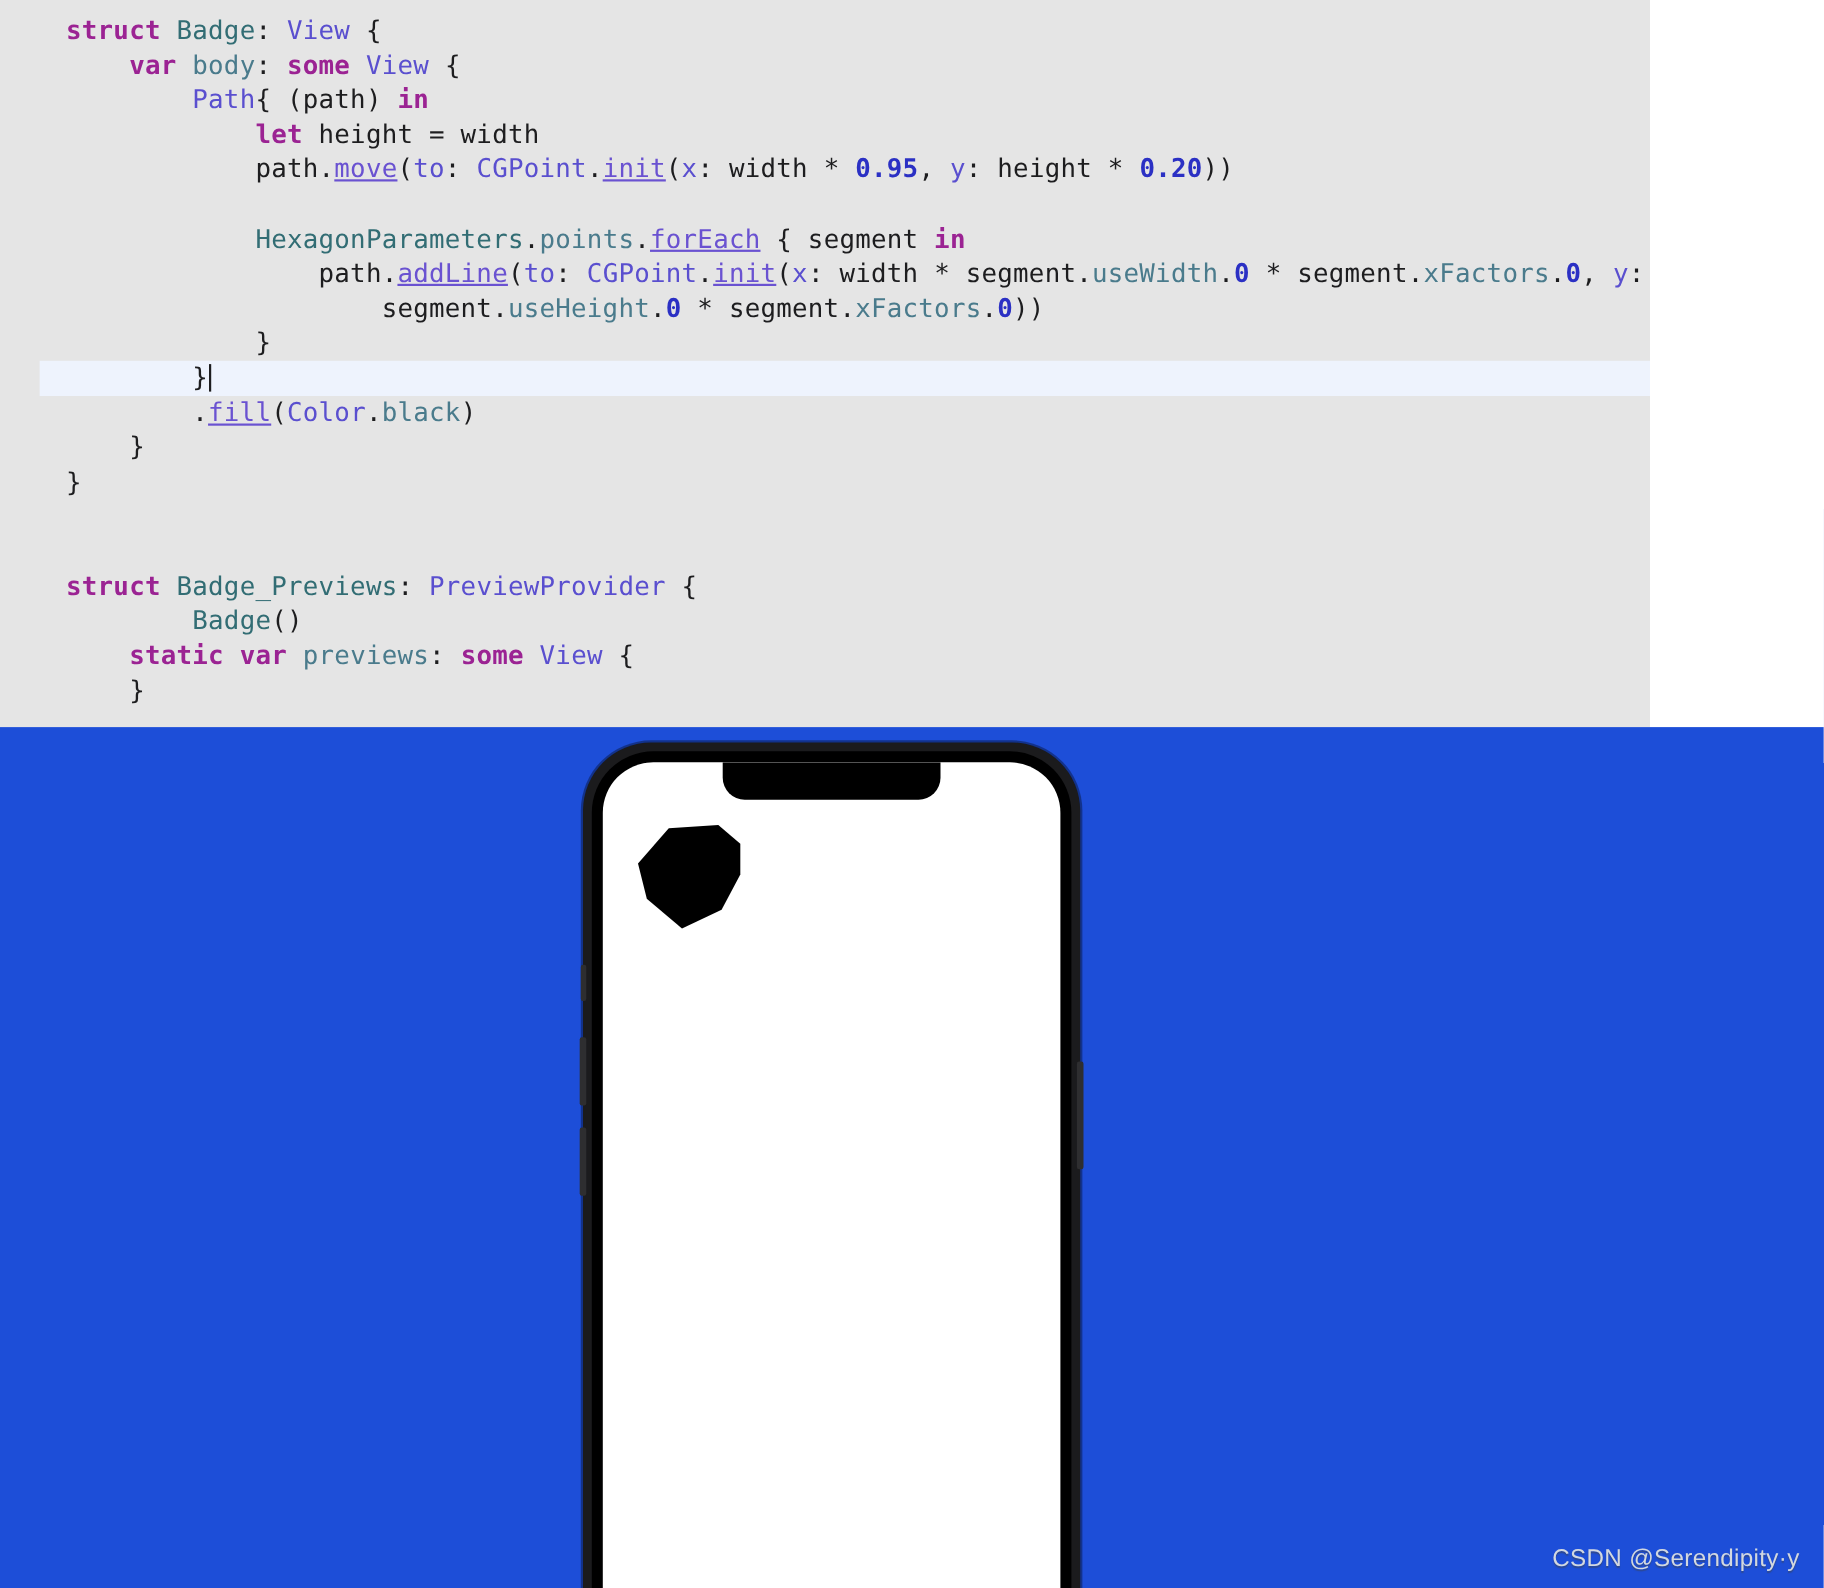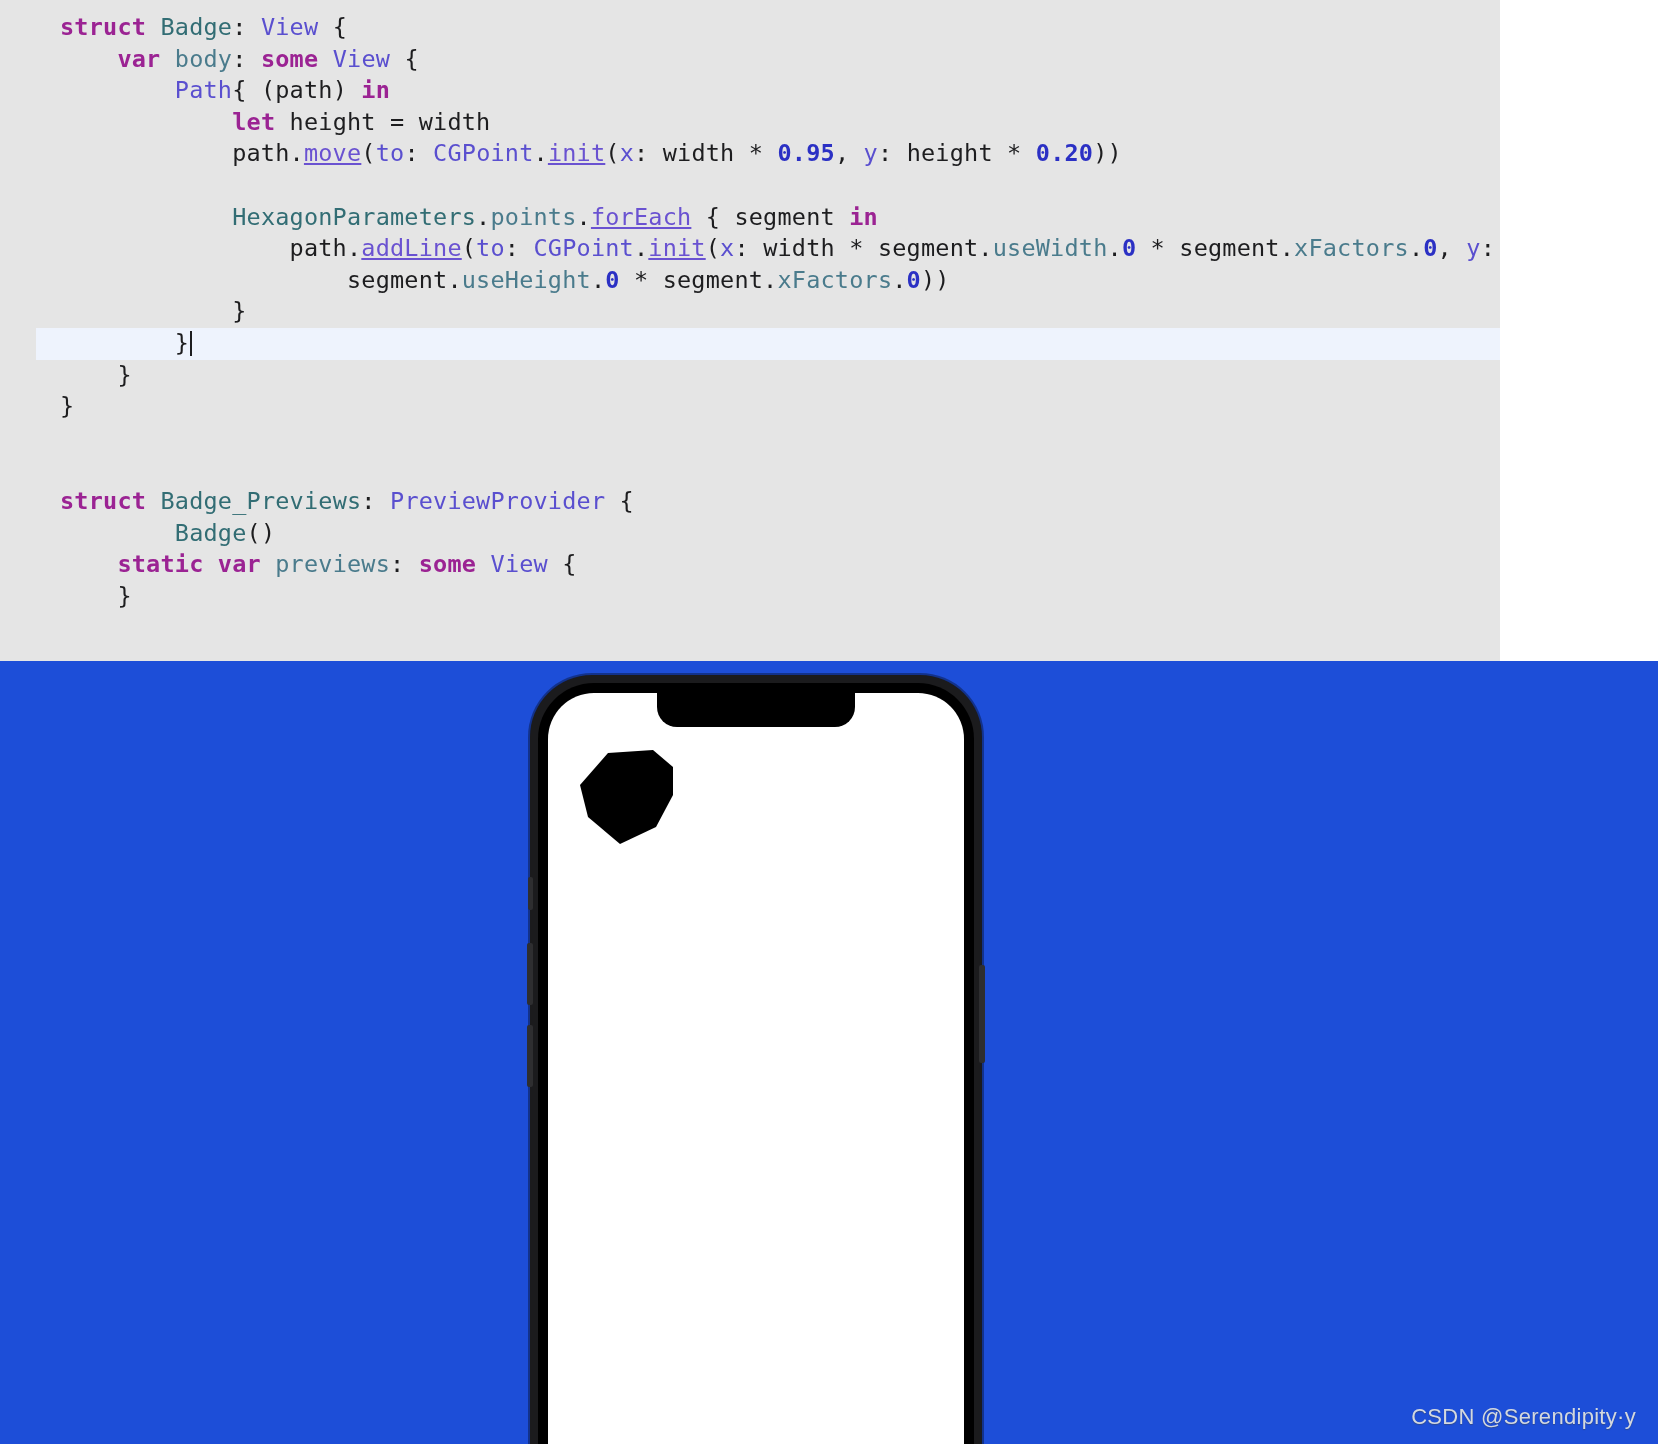--- a/index.html
+++ b/index.html
@@ -141,20 +141,21 @@
     <div class="code-line"><span class="plain">            </span><span class="type">HexagonParameters</span><span class="plain">.</span><span class="prop">points</span><span class="plain">.</span><span class="fn">forEach</span><span class="plain"> { segment </span><span class="kw">in</span></div>
 
     <div class="code-line"><span class="plain">                path.</span><span class="fn">addLine</span><span class="plain">(</span><span class="lbl">to</span><span class="plain">: </span><span class="typeb">CGPoint</span><span class="plain">.</span><span class="fn">init</span><span class="plain">(</span><span class="lbl">x</span><span class="plain">: width * segment.</span><span class="prop">useWidth</span><span class="plain">.</span><span class="num">0</span><span class="plain"> * segment.</span><span class="prop">xFactors</span><span class="plain">.</span><span class="num">0</span><span class="plain">, </span><span class="lbl">y</span><span class="plain">: height *</span></div>
 
     <div class="code-line"><span class="plain">                    segment.</span><span class="prop">useHeight</span><span class="plain">.</span><span class="num">0</span><span class="plain"> * segment.</span><span class="prop">xFactors</span><span class="plain">.</span><span class="num">0</span><span class="plain">))</span></div>
 
     <div class="code-line"><span class="plain">            }</span></div>
 
     <div class="code-line highlighted"><span class="plain">        }</span><span class="caret"></span></div>
 
+    <div class="code-line"><span class="plain">        .</span><span class="fn">fill</span><span class="plain">(</span><span class="typeb">Color</span><span class="plain">.</span><span class="prop">black</span><span class="plain">)</span></div>
 
     <div class="code-line"><span class="plain">    }</span></div>
 
     <div class="code-line"><span class="plain">}</span></div>
 
     <div class="code-line blank"></div>
     <div class="code-line blank"></div>
 
     <div class="code-line"><span class="kw">struct</span> <span class="type">Badge_Previews</span><span class="plain">: </span><span class="typeb">PreviewProvider</span><span class="plain"> {</span></div>
 

